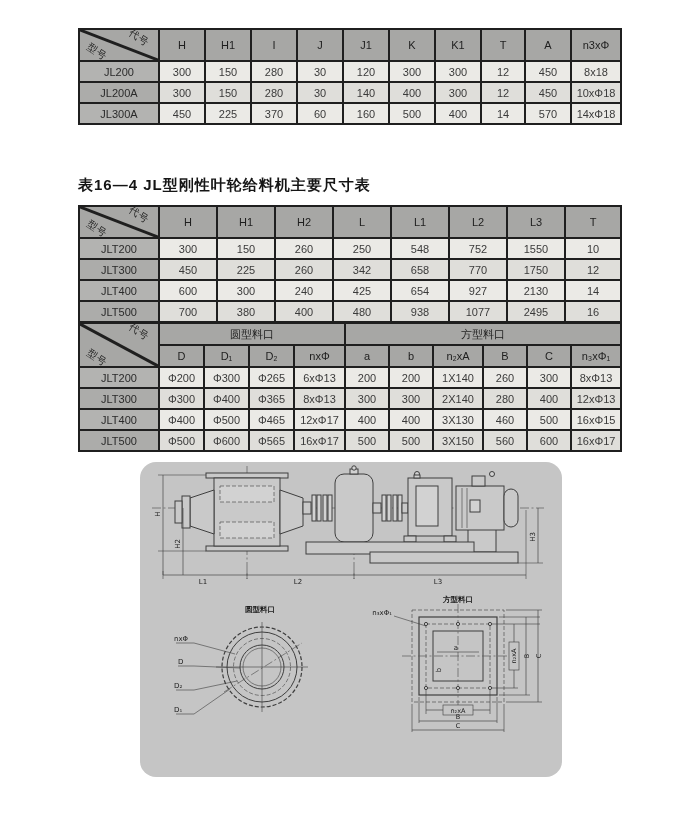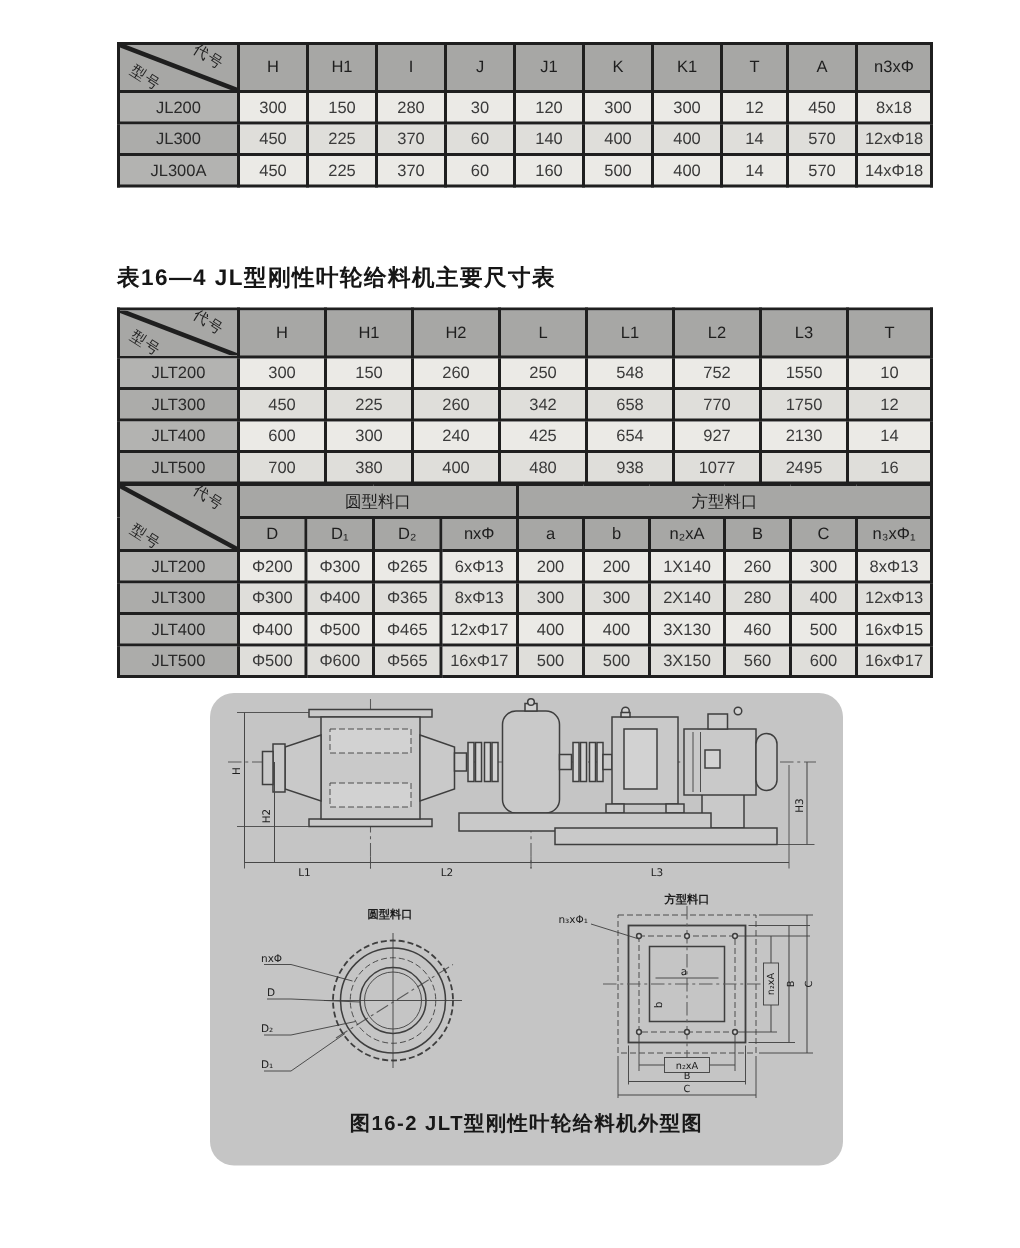--- a/index.html
+++ b/index.html
@@ -91,31 +91,31 @@
           <td>280</td>
           <td>30</td>
           <td>120</td>
           <td>300</td>
           <td>300</td>
           <td>12</td>
           <td>450</td>
           <td>8x18</td>
         </tr>
         <tr>
-          <td class="model">JL300</td>
+          <td class="model">JL200A</td>
+          <td>300</td>
+          <td>150</td>
+          <td>280</td>
+          <td>30</td>
+          <td>140</td>
+          <td>400</td>
+          <td>300</td>
+          <td>12</td>
           <td>450</td>
-          <td>225</td>
-          <td>370</td>
-          <td>60</td>
-          <td>140</td>
-          <td>400</td>
-          <td>400</td>
-          <td>14</td>
-          <td>570</td>
-          <td>12xΦ18</td>
+          <td>10xΦ18</td>
         </tr>
         <tr>
           <td class="model">JL300A</td>
           <td>450</td>
           <td>225</td>
           <td>370</td>
           <td>60</td>
           <td>160</td>
           <td>500</td>
           <td>400</td>
@@ -443,16 +443,15 @@
         <line class="dim" x1="286" y1="248" x2="350" y2="248"></line>
         <line class="dim" x1="279" y1="259" x2="357" y2="259"></line>
         <line class="dim" x1="272" y1="268" x2="364" y2="268"></line>
         <rect class="thin" x="303" y="243" width="30" height="10" fill="#c5c5c5"></rect>
         <text class="dl vt" x="318" y="250.5" text-anchor="middle">n₂xA</text>
         <text class="dl vt" x="318" y="257" text-anchor="middle">B</text>
         <text class="dl vt" x="318" y="266" text-anchor="middle">C</text>
       </g>
     </svg>
 
-    <div class="fig-caption">图16-2  JLT型刚性叶轮给料机外型图</div>
   </div>
 
 </div>
 
 </body></html>

